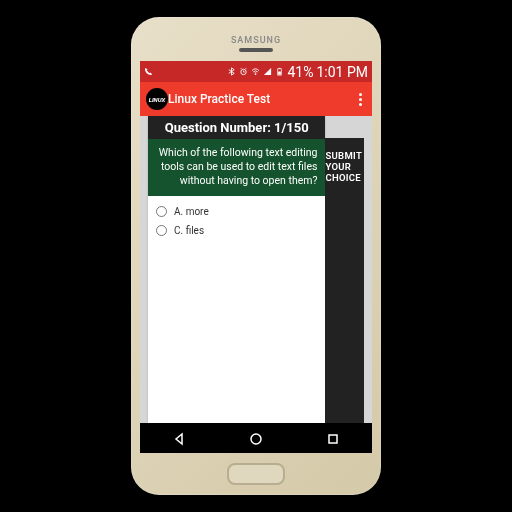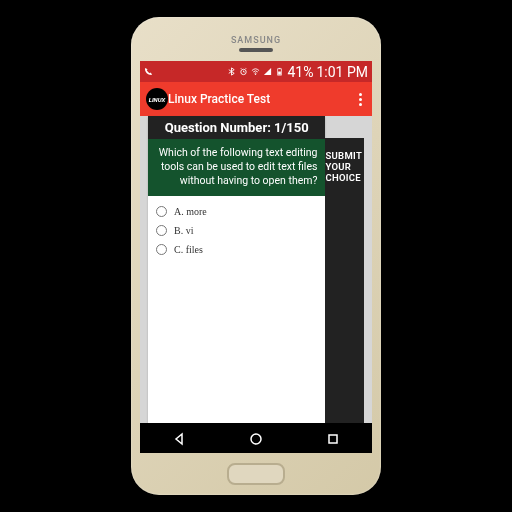--- a/index.html
+++ b/index.html
@@ -59,21 +59,21 @@
     font-size:13px; font-weight:700; padding:4px 0;
   }
   .qtext {
     background:#14532d; color:#fff; font-size:10.5px; line-height:1.35;
     padding:7px 8px;
     text-align:right;
   }
   .options { padding:6px 6px 10px 6px; }
   .opt {
     display:flex; align-items:center; gap:7px;
-    padding:4px 2px; font-size:10px; color:#333;font-family:Liberation Serif, serif;
+    padding:4px 2px; font-size:10px; color:#333;
   }
   .radio {
     width:11px; height:11px; border:1.5px solid #777; border-radius:50%;
     flex-shrink:0;
   }
   .submit {
     margin-top:22px; background:#222; color:#fff;
     font-size:9.5px; font-weight:600;
     padding:12px 0; letter-spacing:0.3px;
   }
@@ -152,24 +152,20 @@
       <div class="card">
         <div class="qheader">Question Number: 1/150</div>
         <div class="qtext">Which of the following text editing tools can be used to edit text files without having to open them?</div>
         <div class="options">
           <div class="opt">
             <span class="radio"></span>
             <span>A. more</span>
           </div>
           <div class="opt">
             <span class="radio"></span>
-            <span>B. vi</span>
-          </div>
-          <div class="opt">
-            <span class="radio"></span>
             <span>C. files</span>
           </div>
         </div>
       </div>
       <div class="submit">SUBMIT YOUR CHOICE</div>
     </div>
 
     <div class="navbar">
       <div class="navicon">
         <svg viewBox="0 0 14 14">

